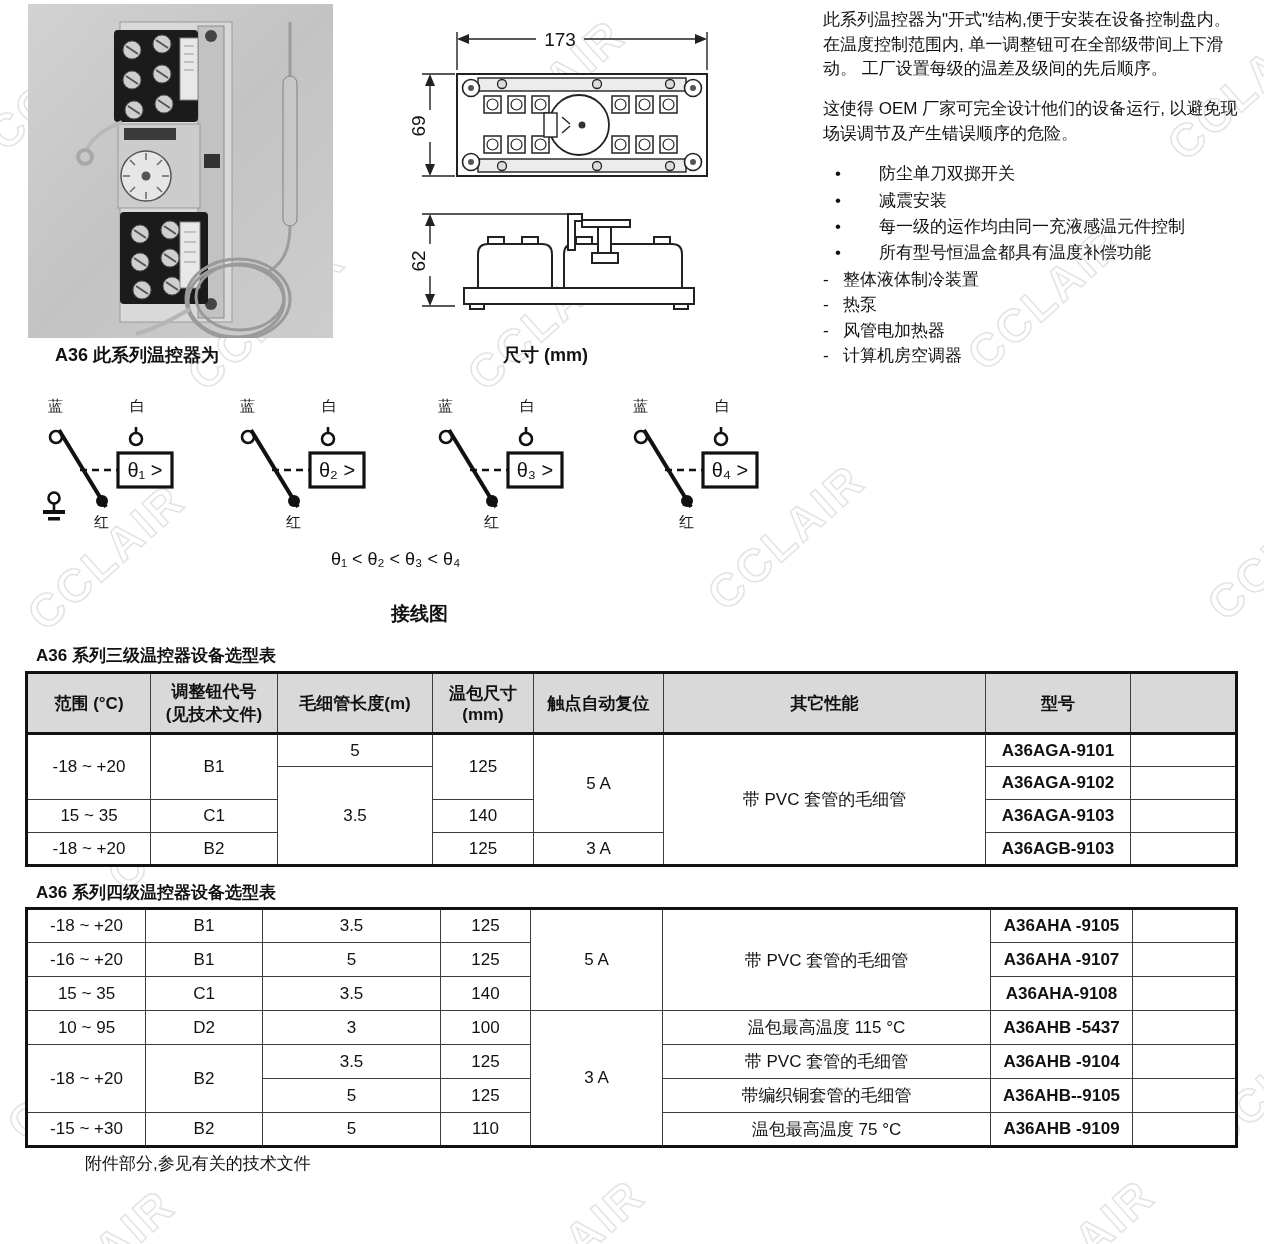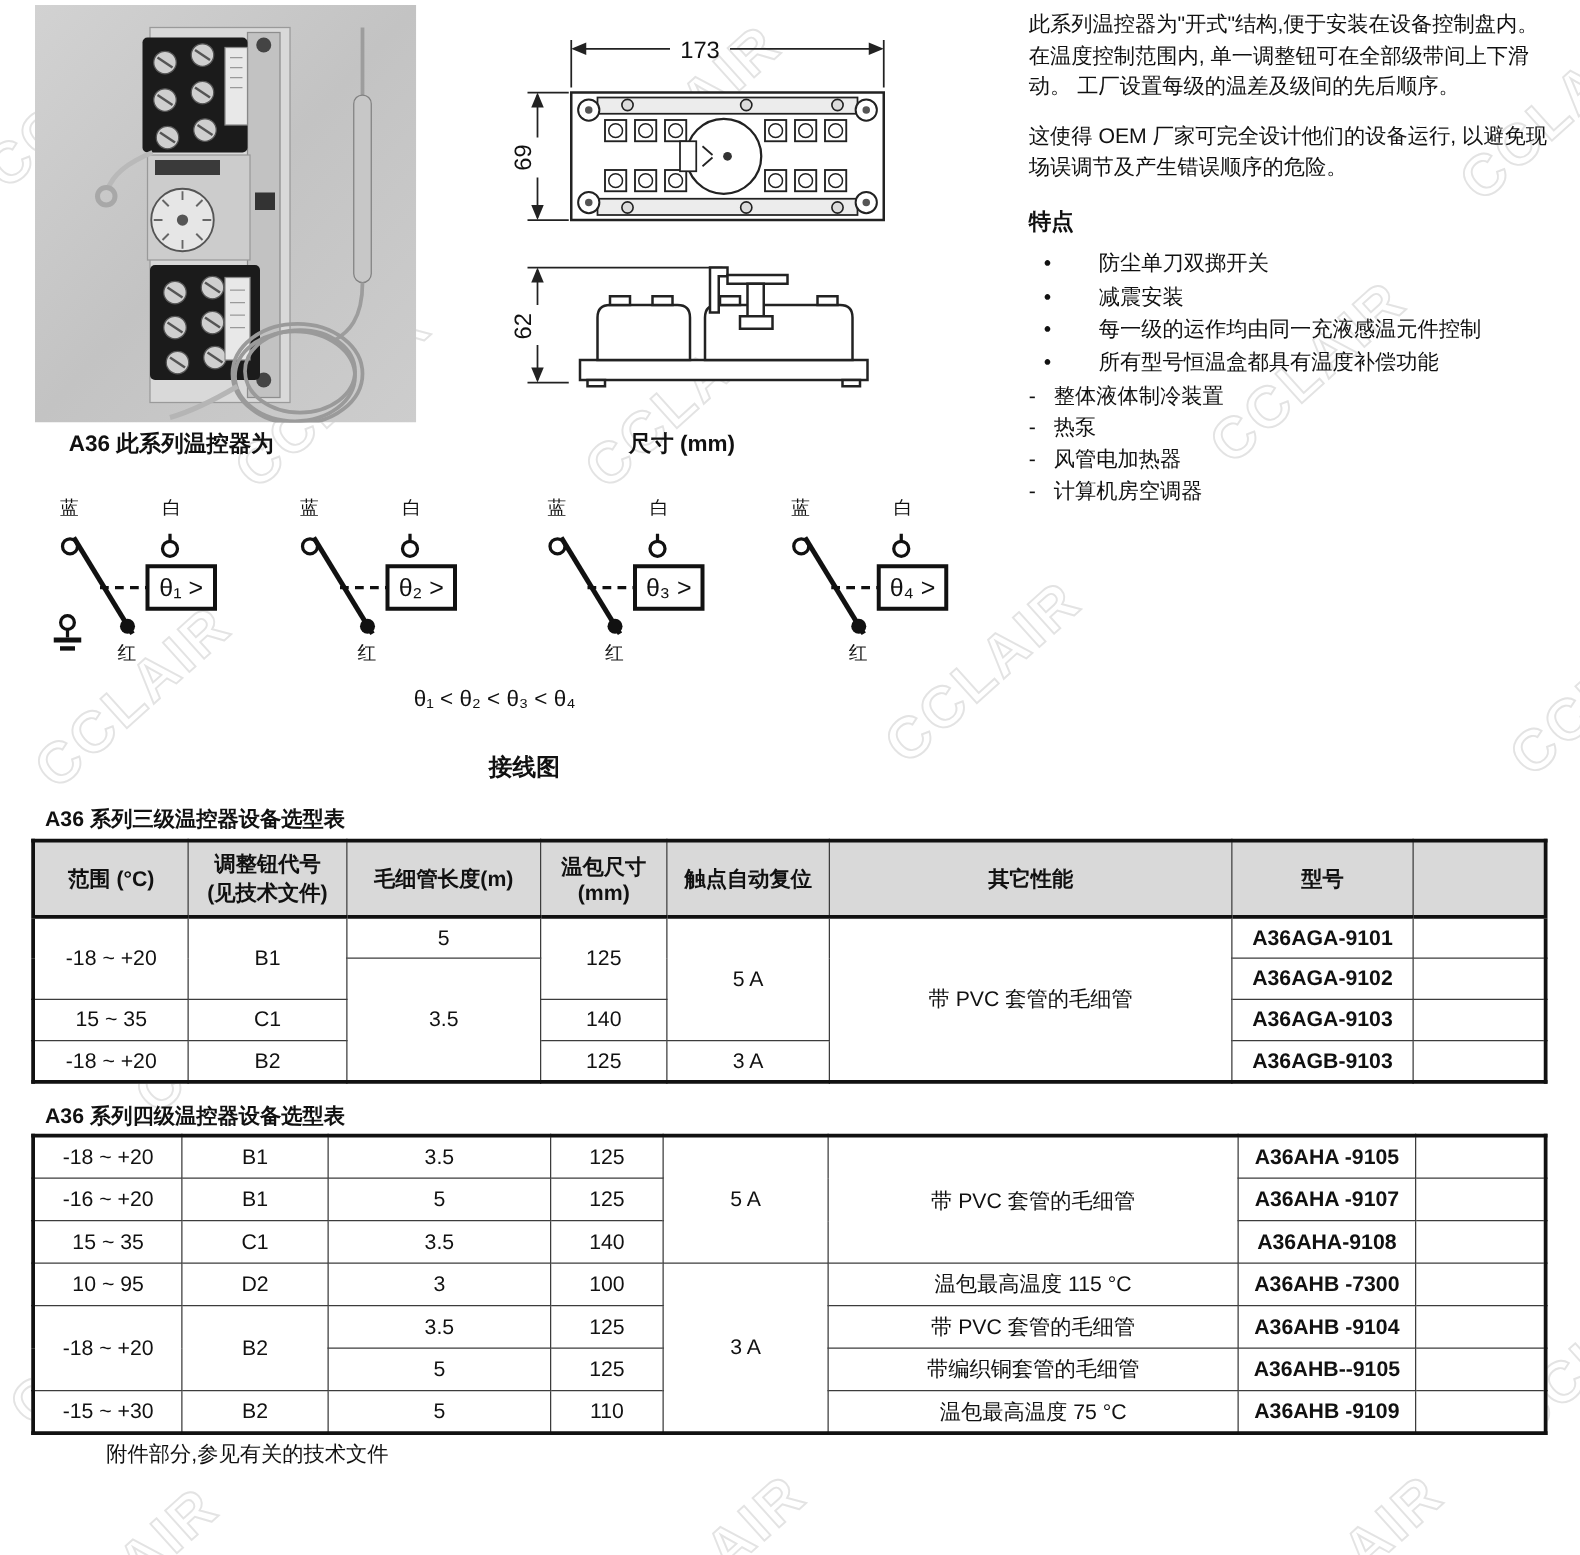--- a/index.html
+++ b/index.html
@@ -286,21 +286,20 @@
       <rect class="pl" x="190" y="206" width="48" height="7"></rect>
       <rect class="pl" x="206" y="213" width="13" height="26"></rect>
       <rect class="pl" x="200" y="239" width="26" height="10"></rect>
     </svg>
   </div>
   <div class="caption" style="left:503px; top:343px;">尺寸 (mm)</div>
 
   <div class="layer rightcol">
     <p>此系列温控器为"开式"结构,便于安装在设备控制盘内。 在温度控制范围内, 单一调整钮可在全部级带间上下滑动。 工厂设置每级的温差及级间的先后顺序。</p>
     <p>这使得 OEM 厂家可完全设计他们的设备运行, 以避免现场误调节及产生错误顺序的危险。</p>
-    <h3 class="sec">特点</h3>
     <div class="feat-item">
       <span class="bullet">•</span>
       <span class="btxt">防尘单刀双掷开关</span>
     </div>
     <div class="feat-item">
       <span class="bullet">•</span>
       <span class="btxt">减震安装</span>
     </div>
     <div class="feat-item">
       <span class="bullet">•</span>
@@ -496,21 +495,21 @@
           <td class="bold">A36AHA-9108</td>
           <td></td>
         </tr>
         <tr>
           <td>10 ~ 95</td>
           <td>D2</td>
           <td>3</td>
           <td>100</td>
           <td rowspan="4">3 A</td>
           <td>温包最高温度 115 °C</td>
-          <td class="bold">A36AHB -7300</td>
+          <td class="bold">A36AHB -5437</td>
           <td></td>
         </tr>
         <tr>
           <td rowspan="2">-18 ~ +20</td>
           <td rowspan="2">B2</td>
           <td>3.5</td>
           <td>125</td>
           <td>带 PVC 套管的毛细管</td>
           <td class="bold">A36AHB -9104</td>
           <td></td>

